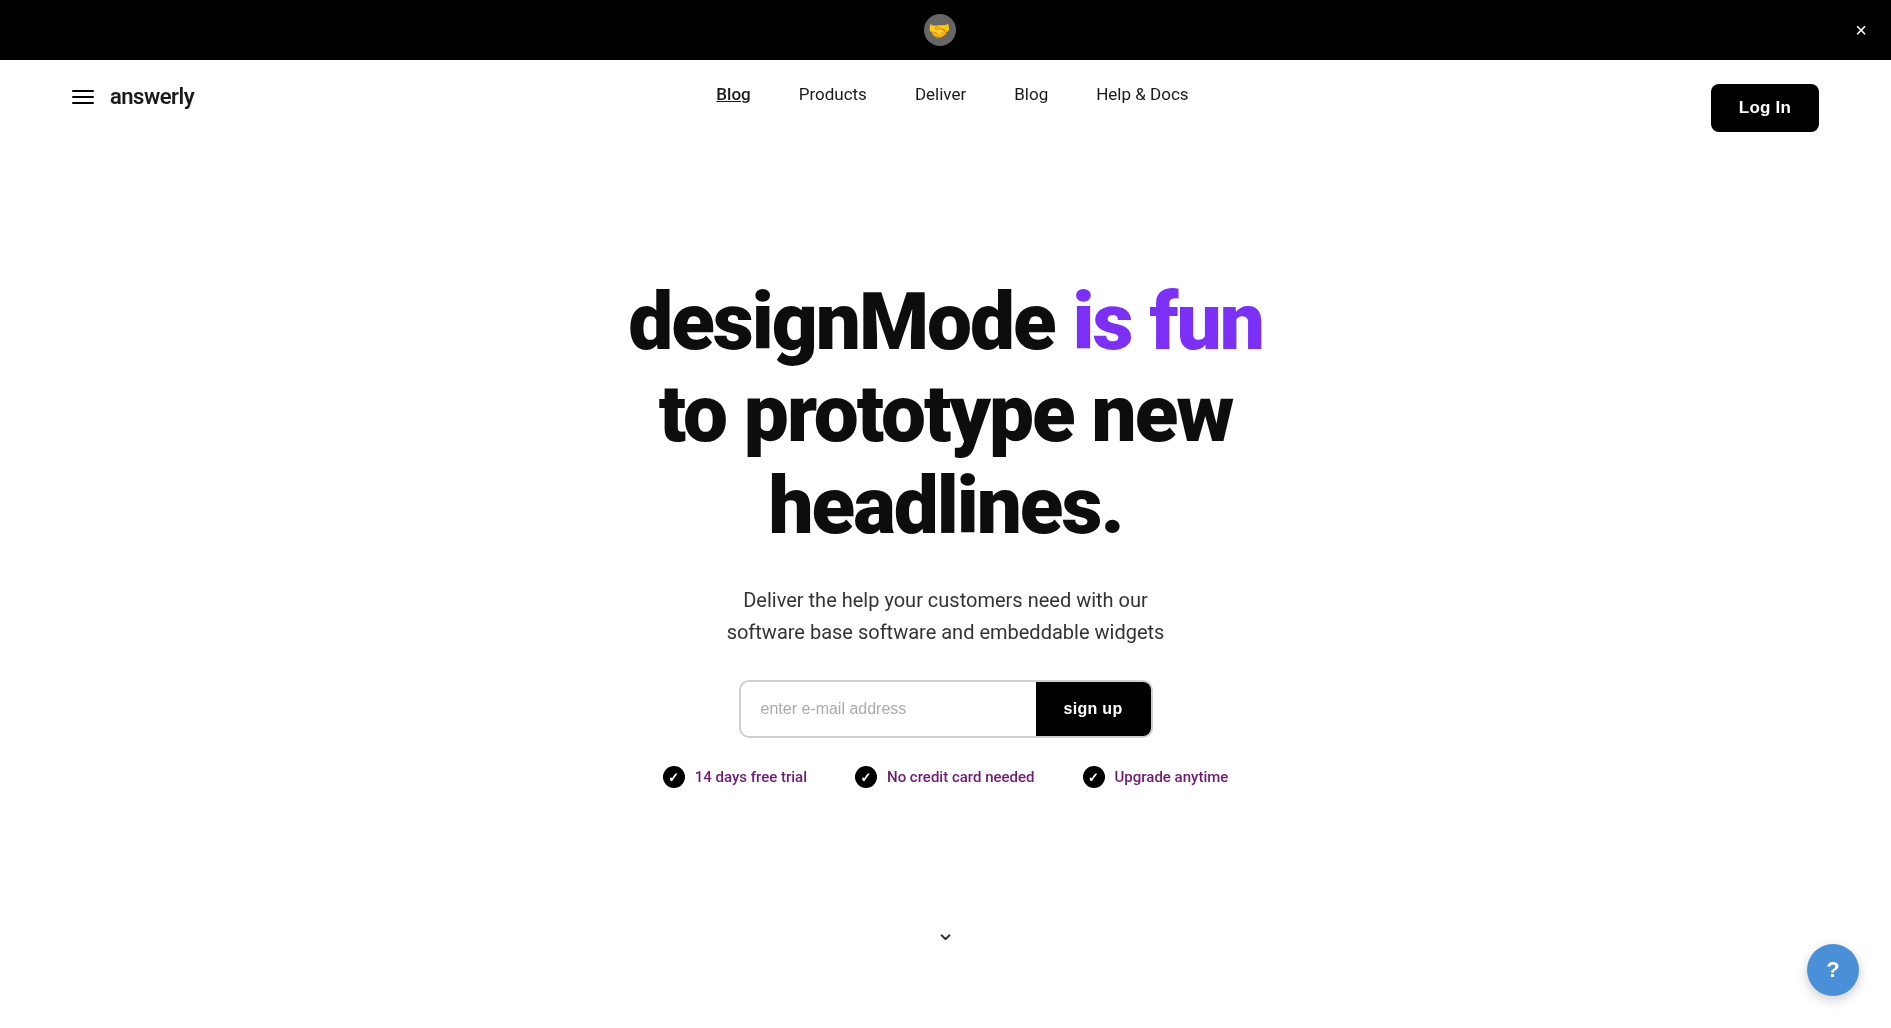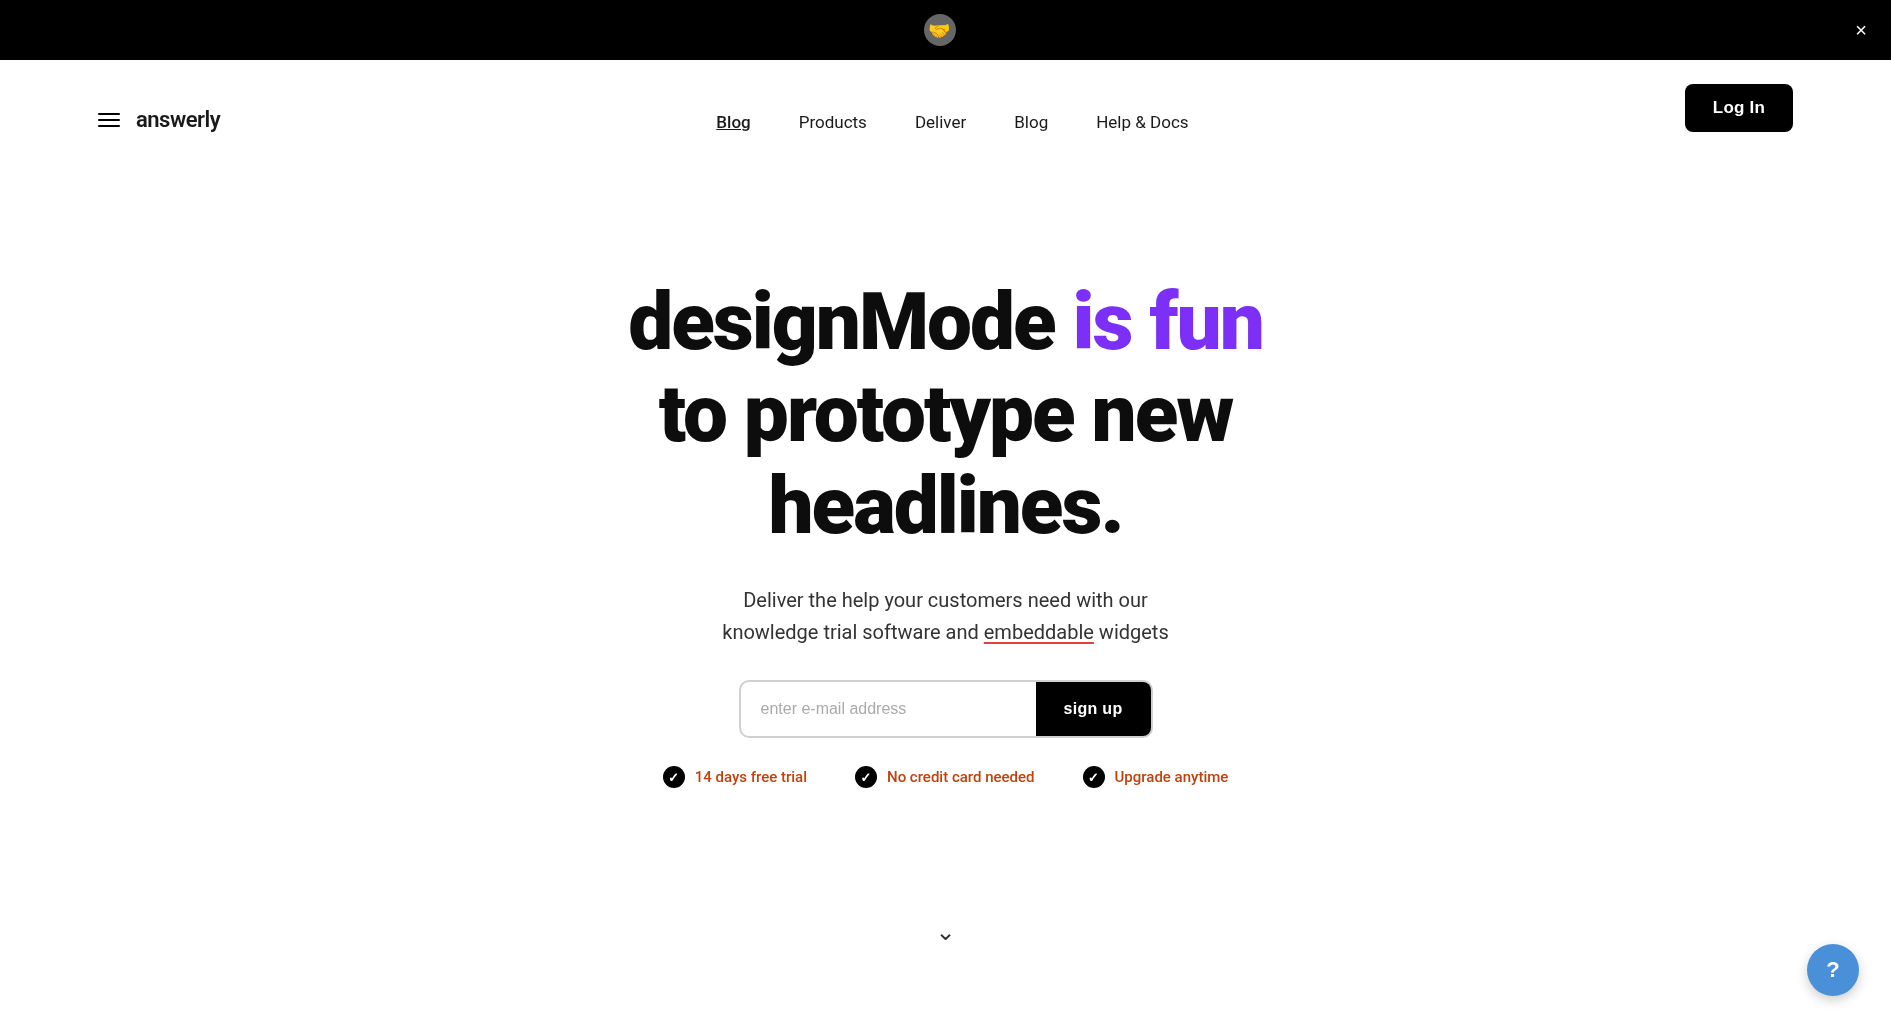--- a/index.html
+++ b/index.html
@@ -62,23 +62,23 @@
       border: none;
       color: #ffffff;
       font-size: 20px;
       cursor: pointer;
       line-height: 1;
     }
 
     
     .navbar {
       display: flex;
-      align-items: flex-end;
+      align-items: flex-start;
       justify-content: space-between;
-      padding: 24px 98px;
+      padding: 24px 72px;
       background: #ffffff;
       border-bottom: none;
     }
 
     .navbar-left {
       display: flex;
       align-items: center;
       gap: 16px;
     }
 
@@ -165,21 +165,20 @@
 
     .hero-subheadline {
       font-size: 20px;
       color: #333333;
       line-height: 1.6;
       margin-bottom: 32px;
       max-width: 600px;
     }
 
     .hero-subheadline .embeddable {
-      text-decoration: underline;
       text-decoration-color: #e53e3e;
       text-underline-offset: 3px;
     }
 
     
     .signup-form {
       display: flex;
       align-items: center;
       width: 414px;
       border: 2px solid #d0d0d0;
@@ -220,21 +219,21 @@
       display: flex;
       align-items: center;
       gap: 48px;
     }
 
     .badge-item {
       display: flex;
       align-items: center;
       gap: 10px;
       font-size: 15px;
-      color: #c2410c;
+      color: #701a75;
       font-weight: 500;
     }
 
     .badge-check {
       width: 22px;
       height: 22px;
       background: #000000;
       border-radius: 50%;
       display: flex;
       align-items: center;
@@ -327,21 +326,21 @@
       <span class="highlight">
         <span>is fun</span>
       </span>
       <br>
       <span>to prototype new headlines.</span>
     </h1>
 
     <p class="hero-subheadline">
       <span>Deliver the help your customers need with our</span>
       <br>
-      <span>knowledge trial software and</span>
+      <span>software base software and</span>
       <span class="embeddable">embeddable</span>
       <span>widgets</span>
     </p>
 
     <div class="signup-form">
       <input class="email-input" type="email" placeholder="enter e-mail address" style="">
       <button class="signup-btn">sign up</button>
     </div>
 
     <div class="trust-badges">

